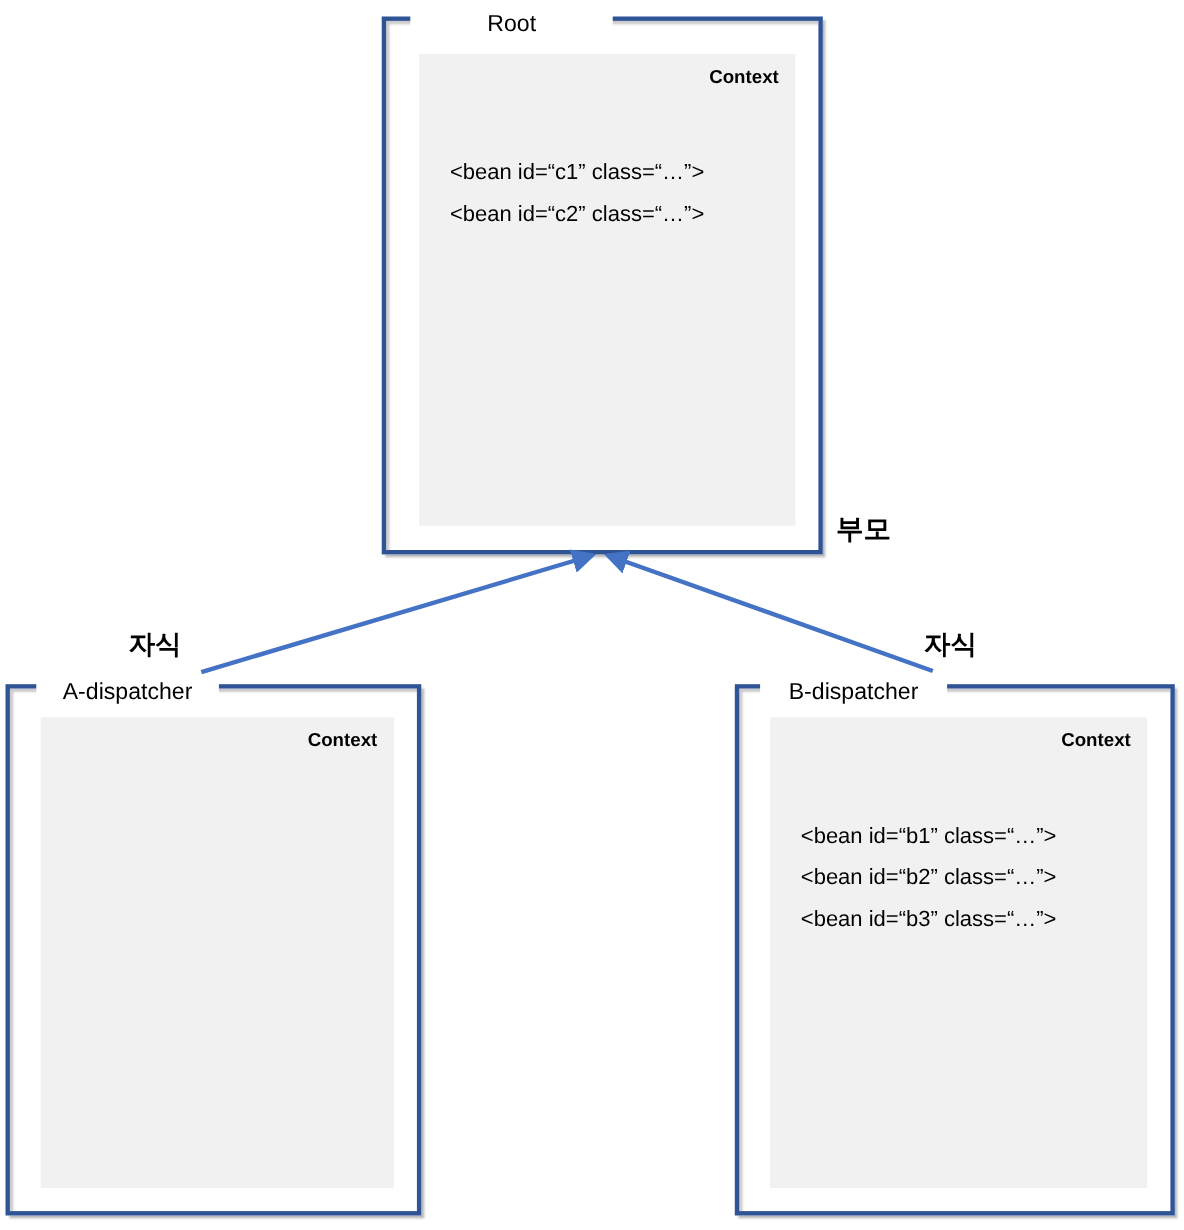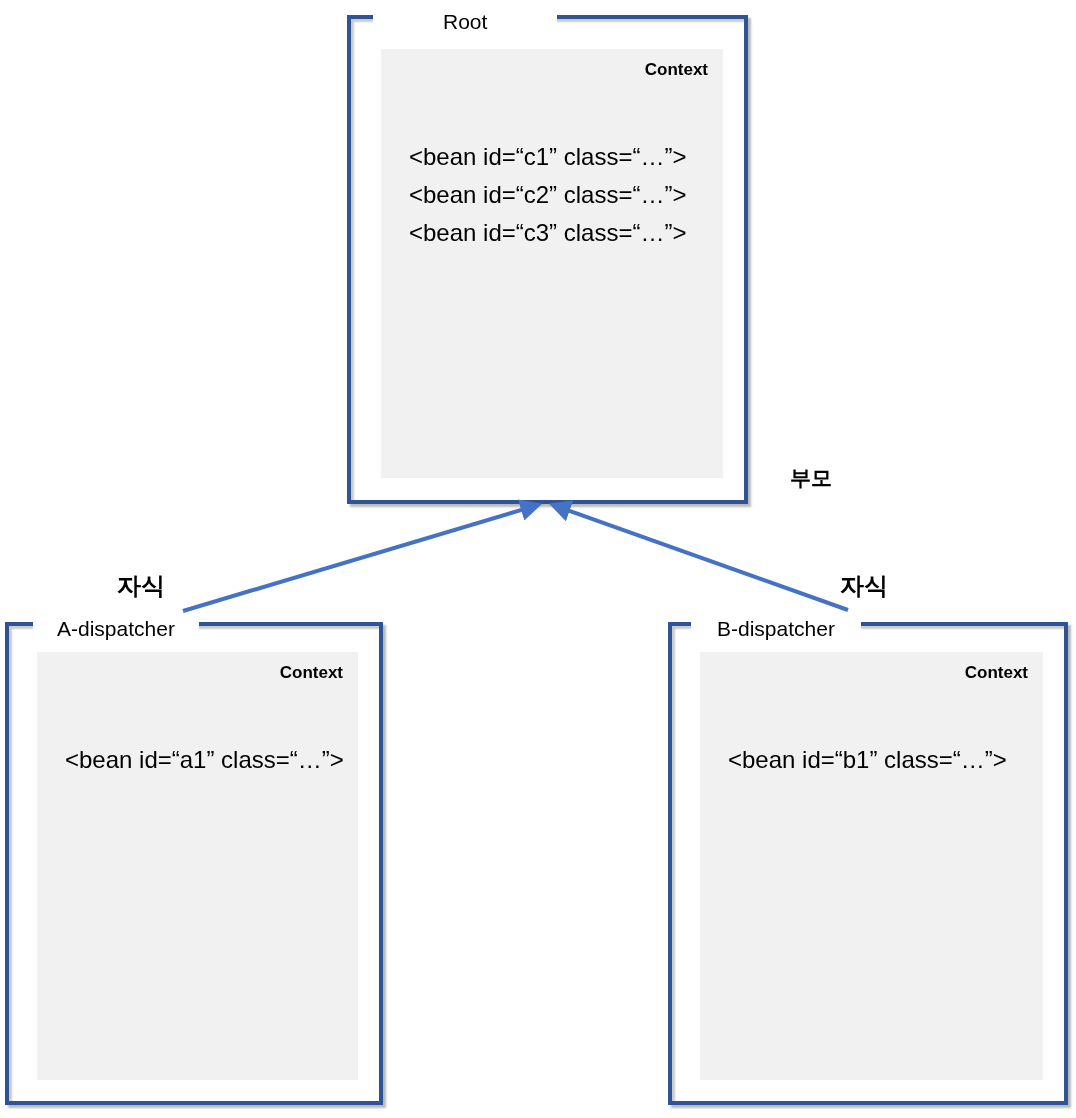--- a/index.html
+++ b/index.html
@@ -50,39 +50,39 @@
 
   .ctx-label {
     position: absolute;
     top: 11px; right: 15px;
     font-size: 17px;
     font-weight: bold;
   }
   .beans {
     position: absolute;
     top: 96px; left: 28px; right: 8px;
-    font-size: 24px;
+    font-size: 20px;
     line-height: 24px;
     white-space: nowrap;
   }
   .bean { margin-bottom: 14px; }
   .bean.last { margin-top: 6px; }
 
   
   .ctx-box.root  { left: 347px; top: 15px;  width: 401px; height: 489px; text-decoration: underline; }
   .ctx-box.box-a { left: 5px;   top: 622px; width: 378px; height: 483px; }
   .ctx-box.box-b { left: 668px; top: 622px; width: 400px; height: 483px; }
 
   
   .rel-label {
     position: absolute;
     font-weight: bold;
     white-space: nowrap;
   }
-  .rel-label.parent      { left: 760px; top: 464px; font-size: 21px; margin-left: 30px; }
+  .rel-label.parent      { left: 760px; top: 464px; font-size: 25px; }
   .rel-label.child-left  { left: 117px; top: 570px; font-size: 24px; }
   .rel-label.child-right { left: 840px; top: 570px; font-size: 24px; }
 
   
   svg.arrows {
     position: absolute; inset: 0;
     width: 1076px; height: 1118px;
     z-index: 5;
     pointer-events: none;
   }
@@ -94,41 +94,41 @@
 
 <div class="canvas">
 
   <div class="ctx-box root">
     <span class="box-title">Root</span>
     <div class="ctx-inner">
       <div class="ctx-label">Context</div>
       <div class="beans">
         <div class="bean">&lt;bean id=“c1” class=“…”&gt;</div>
         <div class="bean">&lt;bean id=“c2” class=“…”&gt;</div>
-        <div class="bean last">&lt;bean id=“c3” class=“…”&gt;</div>
       </div>
     </div>
   </div>
 
   <div class="ctx-box box-a">
     <span class="box-title">A-dispatcher</span>
     <div class="ctx-inner">
       <div class="ctx-label">Context</div>
       <div class="beans">
-        <div class="bean">&lt;bean id=“a1” class=“…”&gt;</div>
       </div>
     </div>
   </div>
 
   <div class="ctx-box box-b">
     <span class="box-title">B-dispatcher</span>
     <div class="ctx-inner">
       <div class="ctx-label">Context</div>
       <div class="beans">
         <div class="bean">&lt;bean id=“b1” class=“…”&gt;</div>
+        <div class="bean">&lt;bean id=“b2” class=“…”&gt;</div>
+        <div class="bean last">&lt;bean id=“b3” class=“…”&gt;</div>
       </div>
     </div>
   </div>
 
   <div class="rel-label parent">부모</div>
   <div class="rel-label child-left">자식</div>
   <div class="rel-label child-right">자식</div>
 
   <svg class="arrows" viewBox="0 0 1076 1118" xmlns="http://www.w3.org/2000/svg">
     <defs>

